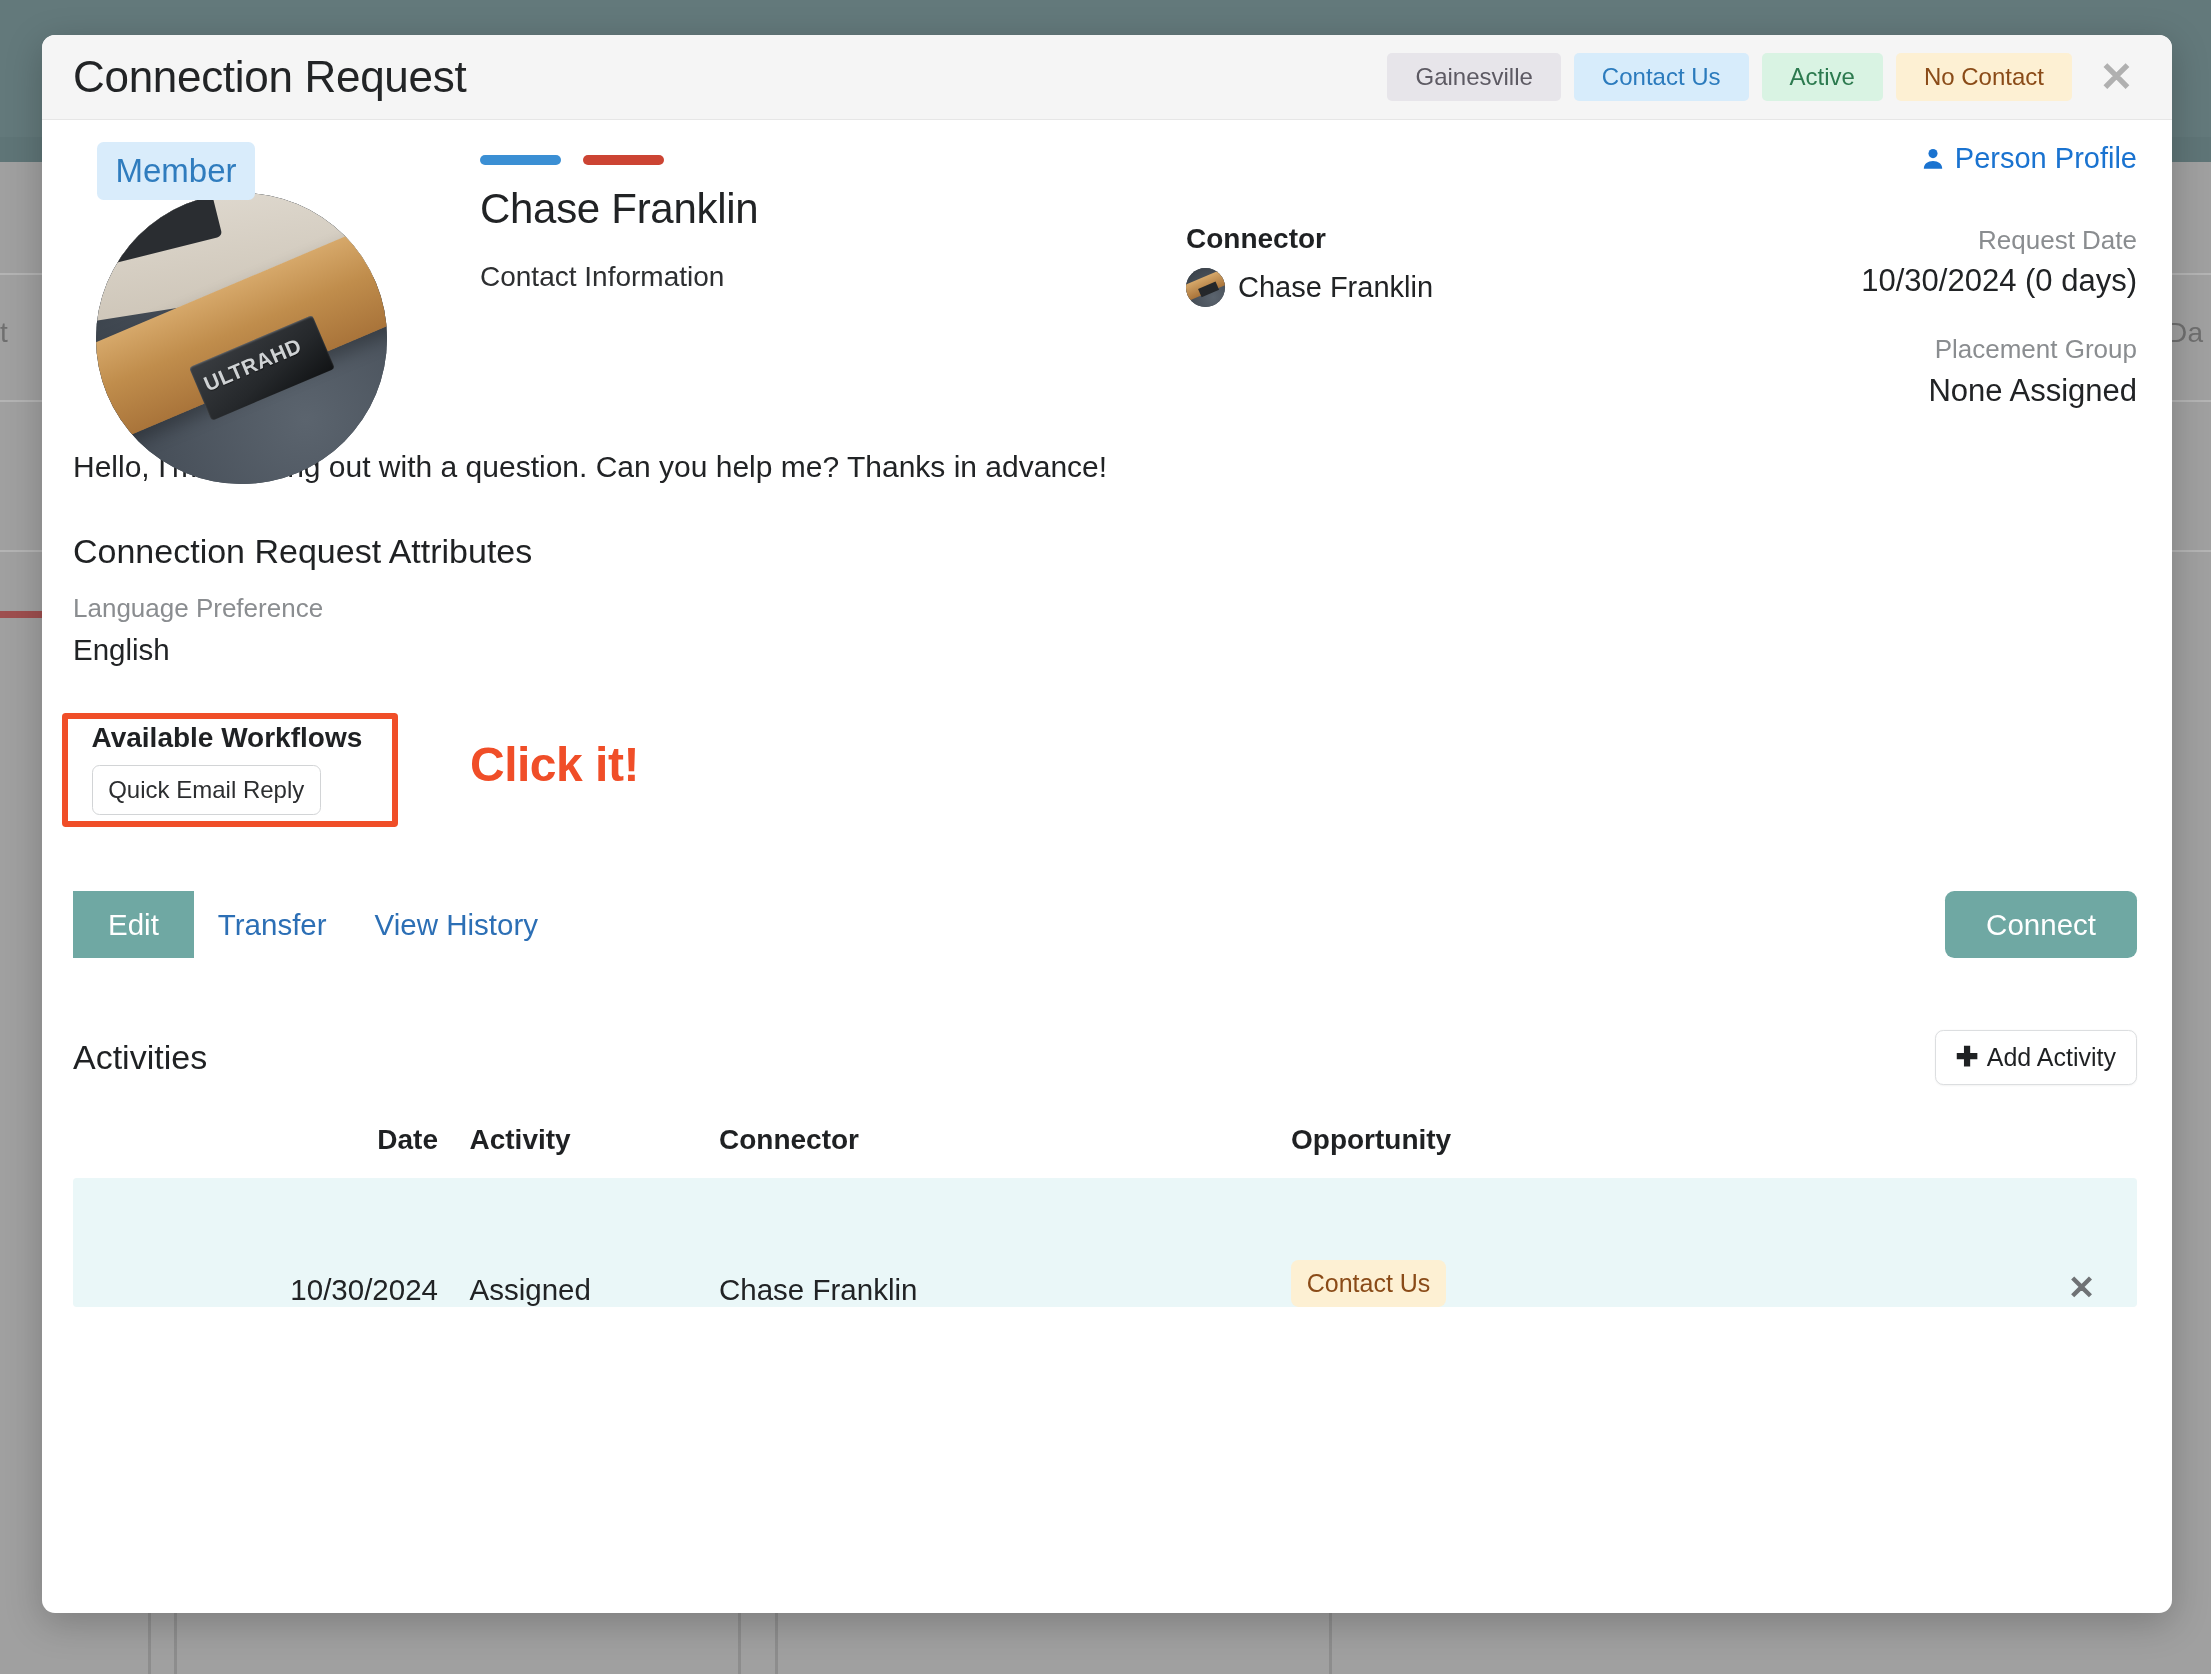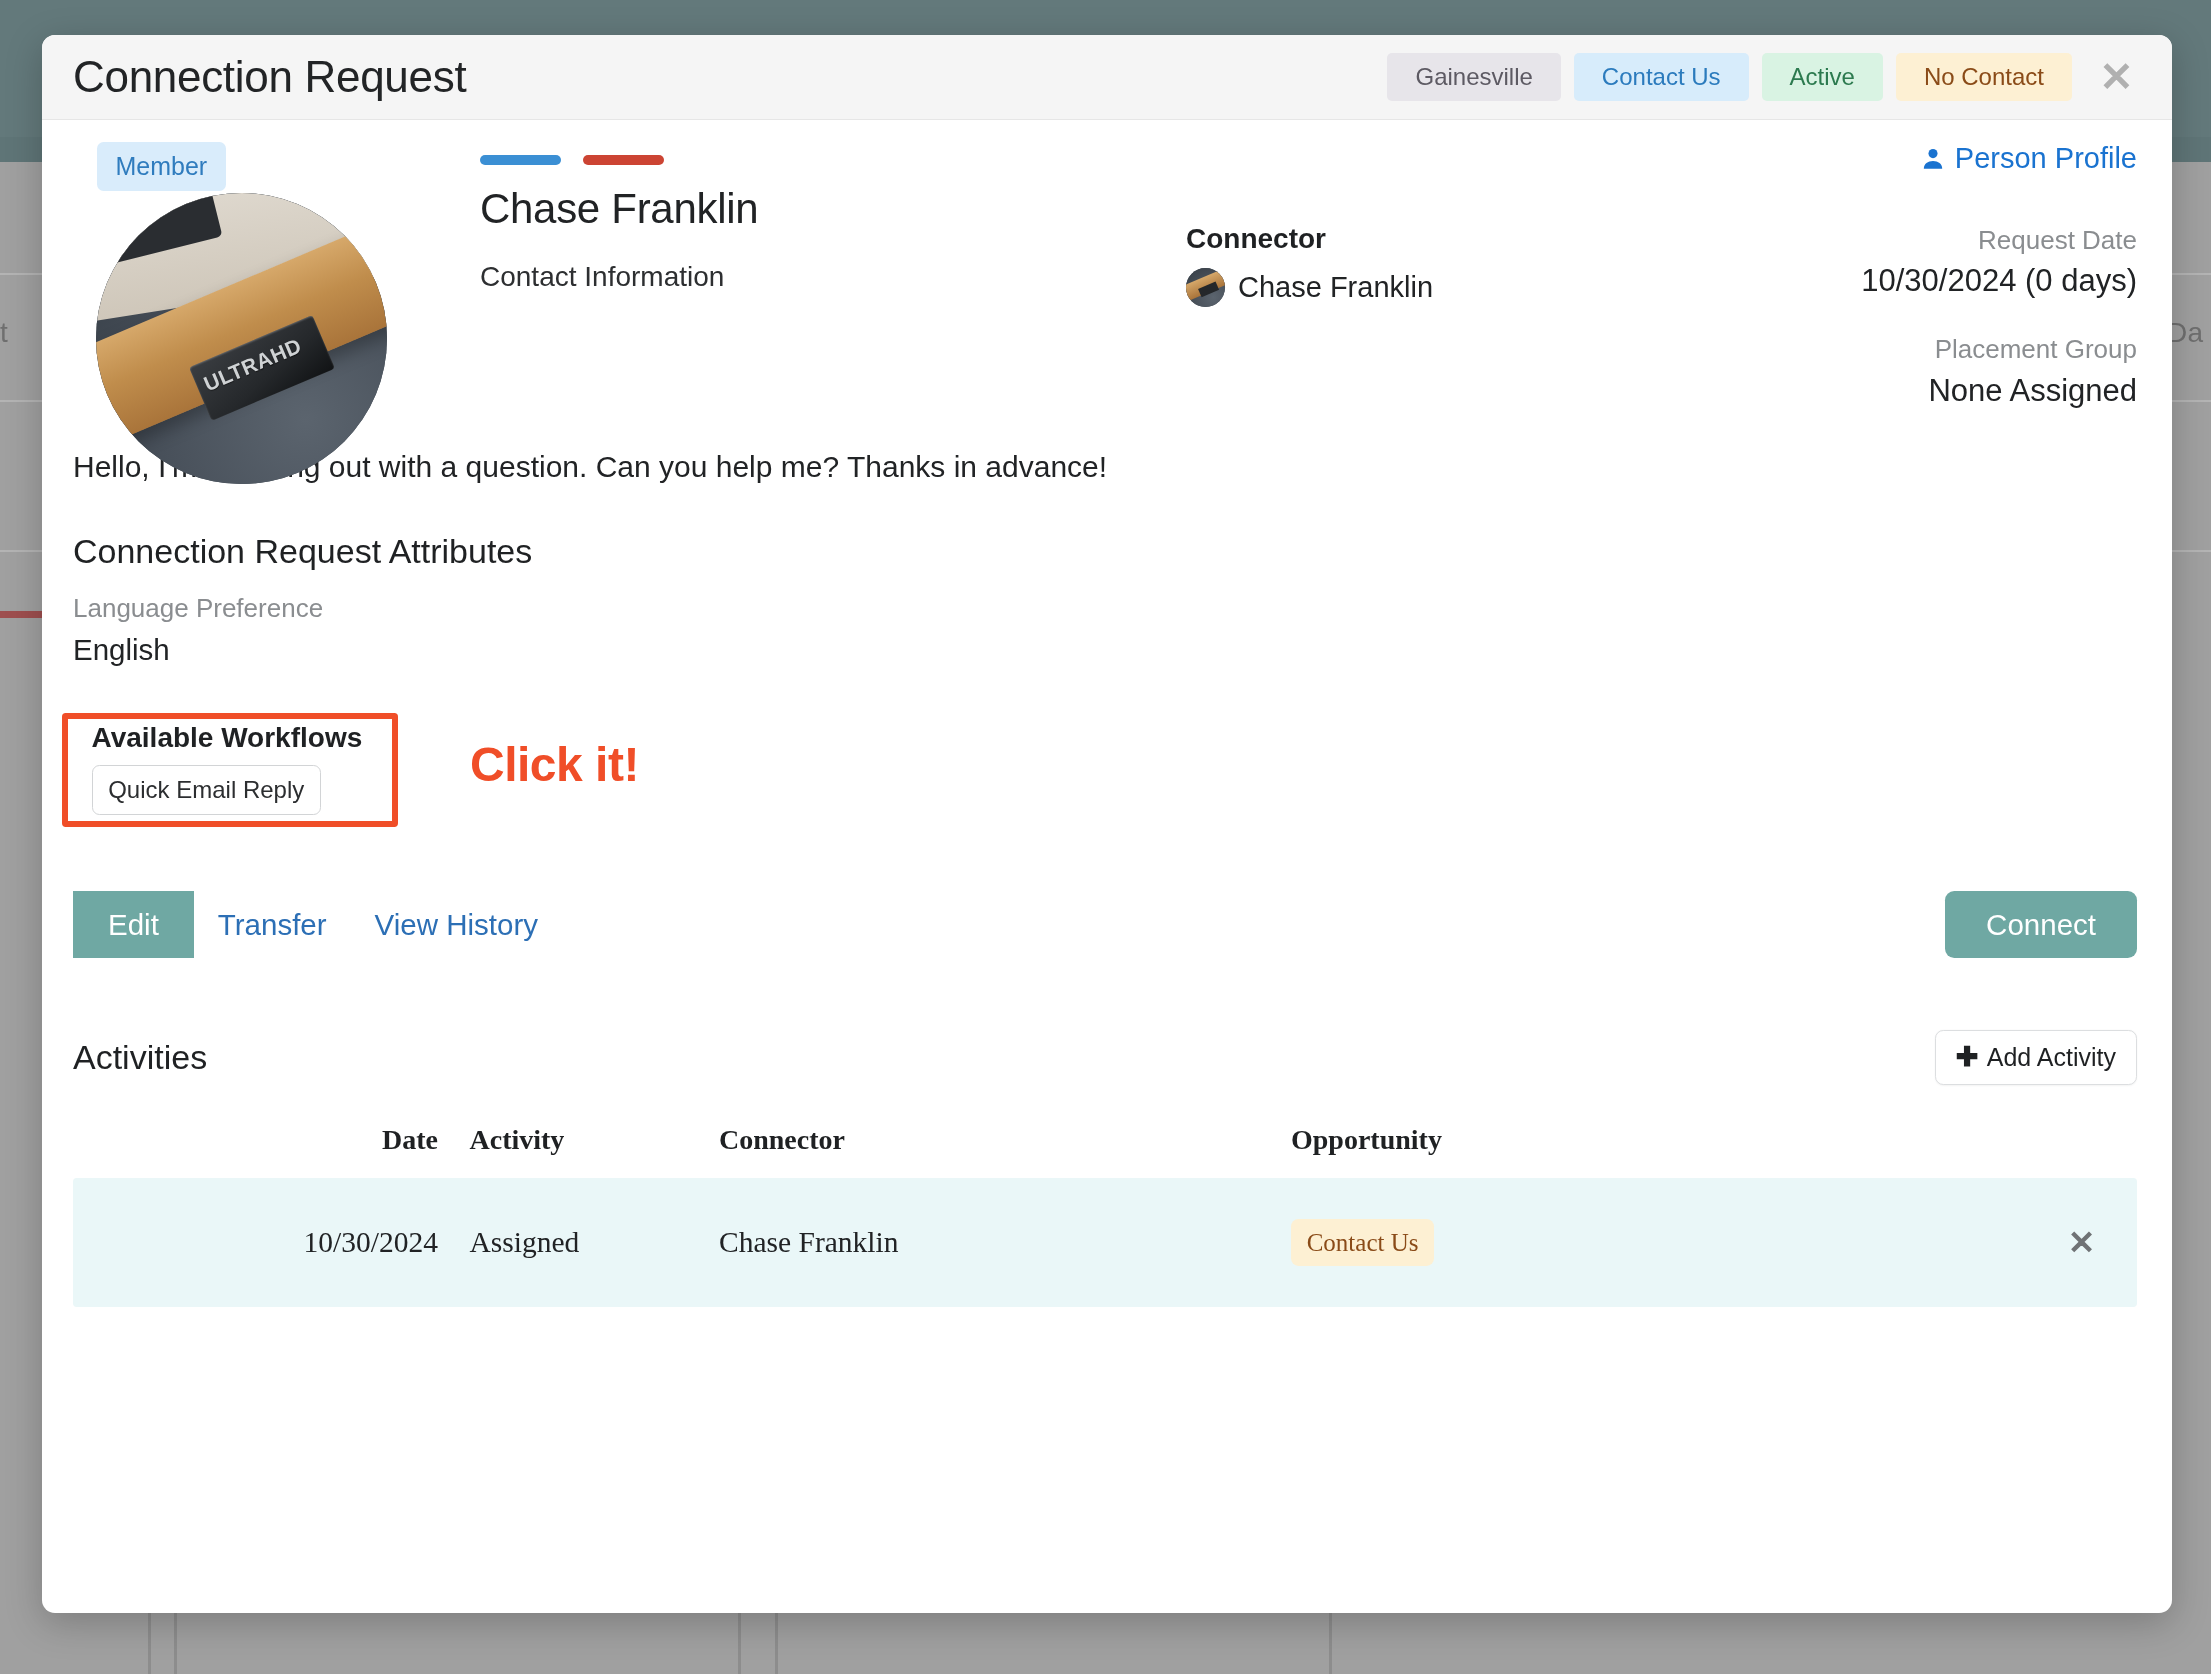--- a/index.html
+++ b/index.html
@@ -134,21 +134,21 @@
     position: relative;
   }
   .avatar-col {
     width: 341px;
     position: relative;
   }
   .member-badge {
     display: inline-block;
     background: #d9ecfb;
     color: #2f7cbe;
-    font-size: 25px;
+    font-size: 33px;
     padding: 10px 18.5px;
     border-radius: 6.5px;
     position: relative;
     z-index: 3;
     margin-left: 24px;
   }
   .avatar {
     position: absolute;
     left: 23px;
     top: 51px;
@@ -433,22 +433,21 @@
     gap: 8.3px;
     cursor: pointer;
     font-family: inherit;
     box-shadow: 0 0.9px 1.8px rgba(0,0,0,.05);
   }
   .plus { font-size: 27px; font-weight: 700; line-height: 1; }
 
   .act-table { margin-top: 39px; width: 100%; }
   .act-row {
     display: flex;
-    align-items: center;
-    font-family: Liberation Serif, serif;
+    align-items: flex-end;
   }
   .act-row.header {
     padding: 0 0 22px 0;
     color: #1f2123;
     font-size: 28px;
     font-weight: 700;
   }
   .act-row.data {
     background: #eaf7f8;
     border-radius: 3.7px;

